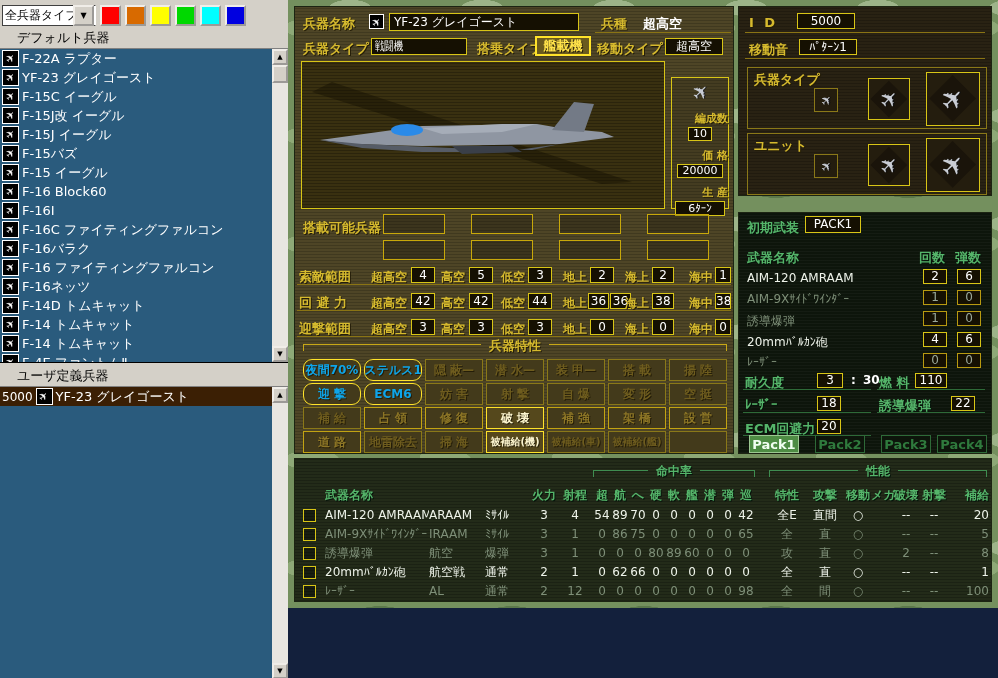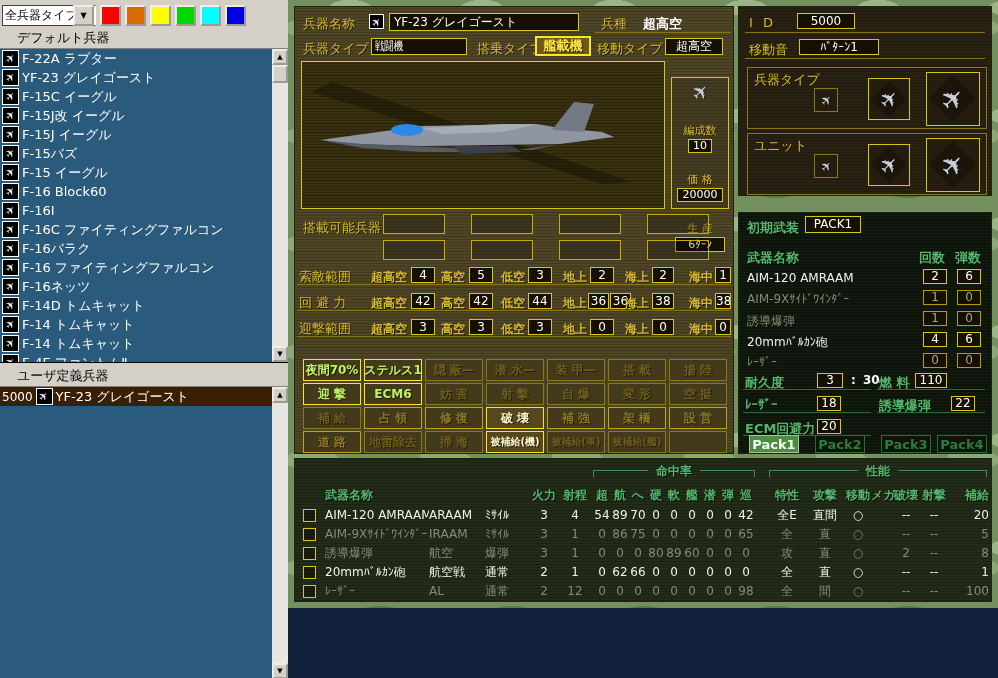--- a/index.html
+++ b/index.html
@@ -43,53 +43,53 @@
   .panel{position:absolute;box-sizing:border-box;border:1px solid #1c2412;}
   .center-panel{left:6px;top:6px;width:440px;height:448px;background-color:#4e4526;
         background-image:repeating-linear-gradient(0deg,rgba(0,0,0,.18) 0 1px,transparent 1px 3px);}
   .id-panel{left:450px;top:6px;width:254px;height:190px;background-color:#292213;
         background-image:repeating-linear-gradient(0deg,rgba(0,0,0,.2) 0 1px,transparent 1px 3px);}
   .arm-panel{left:450px;top:212px;width:254px;height:242px;background-color:#0d150b;
         background-image:repeating-linear-gradient(0deg,rgba(255,255,255,.03) 0 1px,transparent 1px 3px);}
   .bottom-panel{left:6px;top:458px;width:698px;height:144px;background-color:#232b19;
         background-image:repeating-linear-gradient(0deg,rgba(0,0,0,.22) 0 1px,transparent 1px 3px);}
   .abs{position:absolute;box-sizing:border-box;}
-  .glab{color:#d6ba2e;font-weight:normal;font-size:13px;text-shadow:1px 1px 0 #241d08;white-space:nowrap;}
+  .glab{color:#d6ba2e;font-weight:bold;font-size:13px;text-shadow:1px 1px 0 #241d08;white-space:nowrap;text-align:right;}
   .glab.sm{font-size:11px;}
   .vbox{background:#151002;border:1px solid #d8c516;color:#fff;font-size:12px;text-align:center;
         box-sizing:border-box;overflow:hidden;white-space:nowrap;}
   .vbox.dimb{border-color:#b89a10;}
   .wval{color:#fff;font-weight:bold;font-size:13px;white-space:nowrap;}
   .uline{border-bottom:1px solid #8a7414;}
   .board-btn{background:#6a5a1e;border:2px solid #ffe32a;color:#ffe34a;font-weight:bold;font-size:13px;
              text-align:center;box-sizing:border-box;text-shadow:1px 1px 0 #241d08;}
   .imgbox{border:1px solid #d8c516;background-color:#393010;
           background-image:repeating-linear-gradient(0deg,rgba(0,0,0,.25) 0 1px,transparent 1px 3px);}
   .sidebox{border:1px solid #d8c516;background:rgba(0,0,0,.12);text-align:center;}
-  .sidebox .glab{display:block;margin-top:19px;}
+  .sidebox .glab{display:block;margin-top:7px;}
   .side-plane{color:#c8ccd4;font-size:20px;display:inline-block;transform:rotate(-45deg);margin-top:2px;
               text-shadow:1px 1px 0 #222;}
   .pay-box{border:1px solid #c8a80a;background:rgba(0,0,0,.22);}
   .stat-lab{color:#d6ba2e;font-weight:bold;font-size:12px;text-shadow:1px 1px 0 #241d08;text-align:right;white-space:nowrap;}
   .stat-box{height:16px;line-height:14px;}
   
   .bracket{display:flex;align-items:flex-start;}
   .bracket .seg{flex:1;height:6px;border-top:1px solid #c8a816;margin-top:7px;}
   .bracket .seg.l{border-left:1px solid #c8a816;}
   .bracket .seg.r{border-right:1px solid #c8a816;}
   .bracket .blab{margin:0 8px;}
   .bracket.green .seg{border-color:#3f8d50;}
   .glabgr{color:#55b56a;font-weight:bold;font-size:12px;text-shadow:1px 1px 0 #05140a;white-space:nowrap;}
   
   .traits-grid{display:grid;grid-template-columns:repeat(7,58px);grid-auto-rows:22px;gap:2px 3px;}
   .tcell{background:#433a1b;border:1px solid #8a7818;font-size:12px;font-weight:bold;display:flex;
          align-items:center;justify-content:center;color:#6e5c1e;white-space:nowrap;overflow:hidden;
          text-shadow:1px 1px 0 #241d08;}
   .tcell.mid{border-color:#c2a312;color:#8d7626;}
-  .tcell.on{border-color:#ffe32a;color:#bef264;}
+  .tcell.on{border-color:#ffe32a;color:#0ea5e9;border-radius:9px;}
   .tcell.hl{border-color:#ffe32a;color:#fdf6cf;background:#55481c;}
   .tcell.small{font-size:10px;}
   
   .icon-slot{position:absolute;border:1px solid #8a7818;background:#241d0e;display:flex;align-items:center;justify-content:center;overflow:hidden;}
   .icon-slot.bright{border-color:#d8c516;}
   .icon-slot .hexbg{position:absolute;left:18%;top:18%;right:18%;bottom:18%;background:#1a140a;transform:rotate(45deg);}
   .icon-slot .pl{position:relative;color:#c9cdd5;transform:rotate(-45deg);text-shadow:1px 1px 0 #111;}
   .groupbox{position:absolute;border:1px solid #8a7818;}
   
   .arm-name{font-size:12px;white-space:nowrap;overflow:hidden;}
@@ -319,20 +319,25 @@
       <div class="abs vbox stat-box" style="left:233px;top:312px;width:24px">3</div>
       <span class="abs stat-lab" style="left:264px;top:314px;width:28px">地上</span>
       <div class="abs vbox stat-box" style="left:295px;top:312px;width:24px">0</div>
       <span class="abs stat-lab" style="left:326px;top:314px;width:28px">海上</span>
       <div class="abs vbox stat-box" style="left:357px;top:312px;width:22px">0</div>
       <span class="abs stat-lab" style="left:390px;top:314px;width:28px">海中</span>
       <div class="abs vbox stat-box" style="left:420px;top:312px;width:16px">0</div>
       <div class="abs uline" style="left:2px;top:314px;width:434px;height:16px"></div>
     </div>
 
+    <div class="abs bracket" style="left:8px;top:330px;width:424px">
+      <span class="seg l"></span>
+        <span class="blab glab">兵器特性</span>
+        <span class="seg r"></span>
+    </div>
     <div class="abs traits-grid" style="left:8px;top:352px">
       <div class="tcell on">夜間70%</div>
       <div class="tcell on">ステルス1</div>
       <div class="tcell off">隠 蔽—</div>
       <div class="tcell off">潜 水—</div>
       <div class="tcell off">装 甲—</div>
       <div class="tcell off">搭 載</div>
       <div class="tcell off">揚 陸</div>
       <div class="tcell on">迎 撃</div>
       <div class="tcell on">ECM6</div>
@@ -356,21 +361,21 @@
       <div class="tcell off small">被補給(艦)</div>
       <div class="tcell off"></div>
     </div>
   </div>
 
   <div class="panel id-panel">
     <span class="abs glab" style="left:10px;top:8px;letter-spacing:3px">I D</span>
     <div class="abs vbox" style="left:58px;top:6px;width:58px;height:16px;line-height:14px">5000</div>
     <div class="abs uline" style="left:6px;top:10px;width:240px;height:16px"></div>
     <span class="abs glab" style="left:10px;top:34px">移動音</span>
-    <div class="abs vbox" style="left:60px;top:32px;width:80px;height:16px;line-height:14px">ﾊﾟﾀｰﾝ1</div>
+    <div class="abs vbox" style="left:60px;top:32px;width:58px;height:16px;line-height:14px">ﾊﾟﾀｰﾝ1</div>
     <div class="abs uline" style="left:6px;top:36px;width:240px;height:16px"></div>
 
     <div class="groupbox" style="left:8px;top:60px;width:238px;height:60px">
       <span class="abs glab" style="left:6px;top:3px">兵器タイプ</span>
       <div class="icon-slot" style="left:66px;top:20px;width:22px;height:22px">
           <span class="pl" style="font-size:13px">✈</span>
         </div>
       <div class="icon-slot bright" style="left:120px;top:10px;width:40px;height:40px">
           <span class="hexbg"></span>
           <span class="pl" style="font-size:22px">✈</span>

